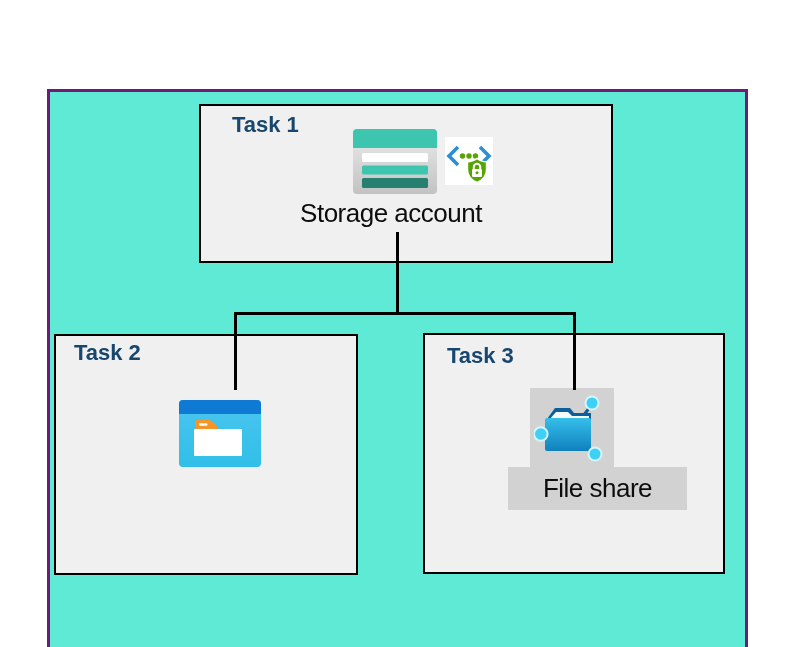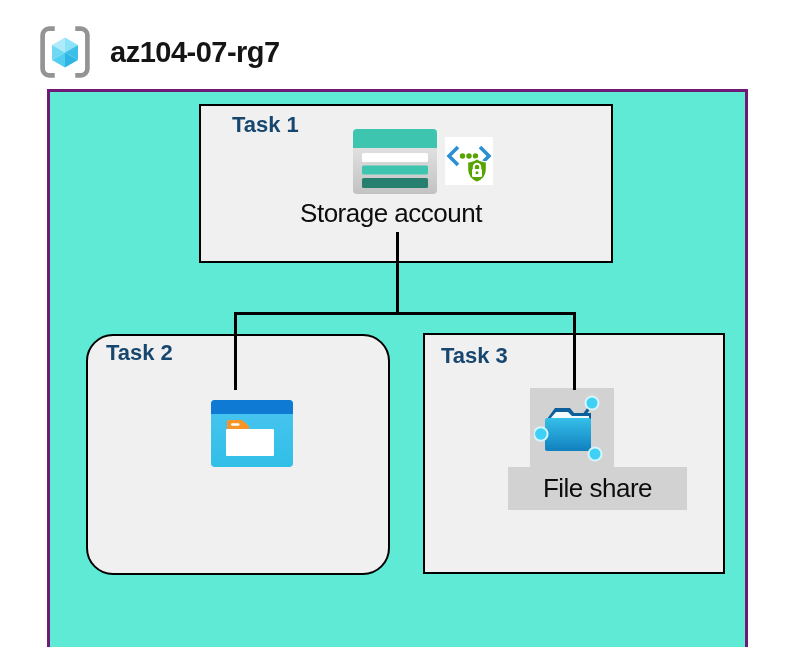--- a/index.html
+++ b/index.html
@@ -8,66 +8,53 @@
   
   .rg-header{position:absolute;left:37px;top:24px;display:flex;align-items:center;gap:17px;}
   .rg-icon{width:56px;height:56px;display:block;}
   .rg-title{font-size:29px;font-weight:700;color:#151515;letter-spacing:-0.5px;}
   
   .outer-box{position:absolute;left:47px;top:89px;width:701px;height:561px;
              border:3px solid #701a75;box-sizing:border-box;background:#5eead4;}
   
   .task-box{position:absolute;background:#F0F0F0;border:2px solid #000;box-sizing:border-box;}
   .task1{left:149px;top:12px;width:414px;height:159px;}
-  .task2{left:36px;top:242px;width:304px;height:241px;border-radius:27px;}
+  .task2{left:4px;top:242px;width:304px;height:241px;}
   .task3{left:373px;top:241px;width:302px;height:241px;}
   .task-label{position:absolute;font-size:22px;font-weight:700;color:#17476F;}
   .resource-label{position:absolute;font-size:26px;font-weight:400;color:#0d0d0d;
                   text-align:center;letter-spacing:-0.5px;white-space:nowrap;}
   
   .storage-icon{position:absolute;left:152px;top:23px;width:84px;height:65px;}
   .secure-icon{position:absolute;left:244px;top:31px;width:48px;height:48px;}
   .task1 .resource-label{left:0;width:380px;top:92px;}
   
   .task2 .task-label{left:18px;top:4px;}
   .task1 .task-label{left:31px;top:6px;}
-  .task3 .task-label{left:16px;top:8px;text-align:center;}
+  .task3 .task-label{left:22px;top:8px;text-align:center;}
   .blob-icon{position:absolute;left:123px;top:64px;width:82px;height:67px;}
   .task2 .resource-label{left:0;width:300px;top:149px;}
   
   .file-gray{position:absolute;left:105px;top:53px;width:84px;height:80px;background:#D2D2D2;}
   .file-icon{position:absolute;left:4px;top:5px;width:75px;height:70px;}
   .file-band{position:absolute;left:83px;top:132px;width:179px;height:43px;background:#D2D2D2;
              display:flex;align-items:center;justify-content:center;}
   .file-band .resource-label{position:static;}
   
   .line{position:absolute;background:#000;}
   .line-v1{left:346px;top:140px;width:3px;height:83px;}
   .line-h1{left:184px;top:220px;width:342px;height:3px;}
   .line-v2{left:184px;top:222px;width:3px;height:76px;}
   .line-v3{left:523px;top:222px;width:3px;height:76px;}
 </style>
 </head>
 <body>
 
 <div class="canvas">
 
-  <div class="rg-header">
-    <svg class="rg-icon" viewBox="0 0 60 60">
-      <path d="M19,5 H13 a7,7 0 0 0 -7,7 v36 a7,7 0 0 0 7,7 h6" fill="none" stroke="#949494" stroke-width="5"></path>
-      <path d="M41,5 H47 a7,7 0 0 1 7,7 v36 a7,7 0 0 1 -7,7 h-6" fill="none" stroke="#949494" stroke-width="5"></path>
-      <polygon points="30,14.5 16.1,22.5 30,30.5" fill="#AEEAF9"></polygon>
-      <polygon points="30,14.5 43.9,22.5 30,30.5" fill="#8CE2F6"></polygon>
-      <polygon points="16.1,22.5 16.1,38.5 30,30.5" fill="#6FD9F4"></polygon>
-      <polygon points="43.9,22.5 43.9,38.5 30,30.5" fill="#3CC0EA"></polygon>
-      <polygon points="16.1,38.5 30,46.5 30,30.5" fill="#52CEF0"></polygon>
-      <polygon points="43.9,38.5 30,46.5 30,30.5" fill="#2DB5E5"></polygon>
-    </svg>
-    <span class="rg-title">az104-07-rg7</span>
-  </div>
 
   <div class="outer-box">
 
     <div class="task-box task1">
       <div class="task-label">Task 1</div>
       <svg class="storage-icon" viewBox="0 0 84 65">
         <defs>
           <linearGradient id="gGray" x1="0" y1="0" x2="0" y2="1">
             <stop offset="0" stop-color="#ECECEC"></stop>
               <stop offset="1" stop-color="#C2C2C2"></stop>

